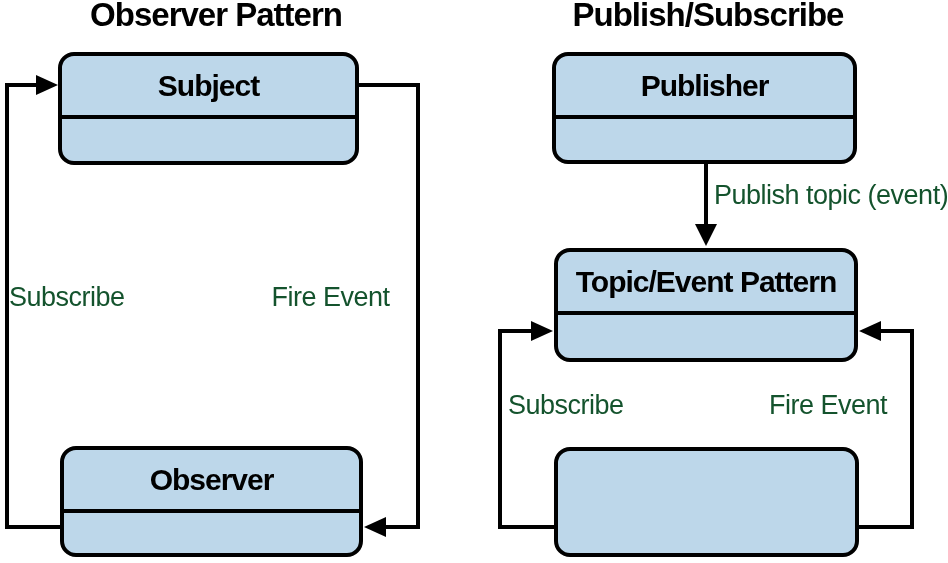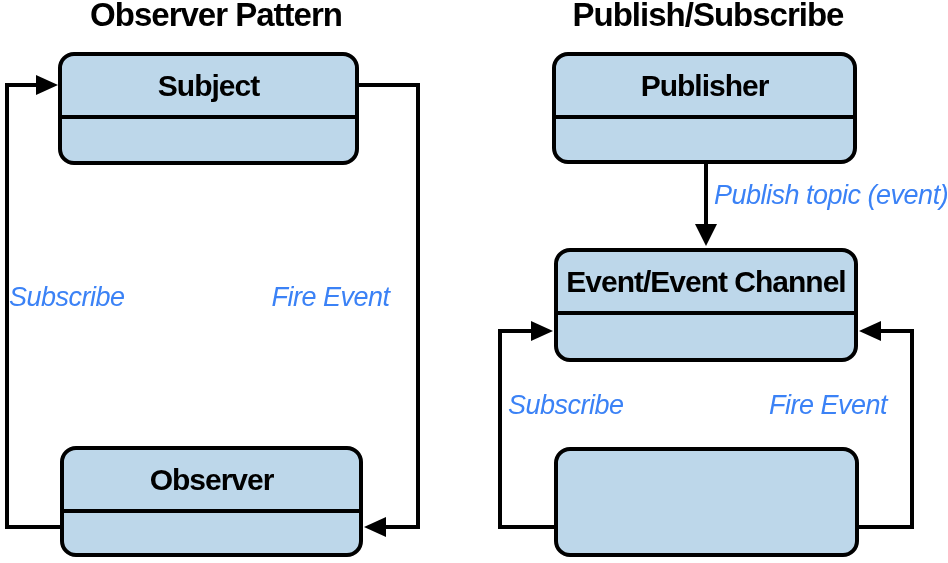--- a/index.html
+++ b/index.html
@@ -52,22 +52,21 @@
     color: #000000;
     letter-spacing: -1px;
     white-space: nowrap;
   }
   .node-bottom {
     flex: 1;
   }
   .edge-label {
     position: absolute;
     font-size: 27px;
-    font-style: italic;
-    color: #3b82f6;
+    color: #14532d;
     letter-spacing: -0.5px;
     white-space: nowrap;
   }
   .edge-label.right-anchor {
     text-align: center;
   }
   .connector {
     fill: none;
     stroke: #000000;
     stroke-width: 4;
@@ -127,21 +126,21 @@
   <div class="edge-label right-anchor" style="left:250px; top:282px; width:161px;">Fire Event</div>
 
   <div class="diagram-title" style="left:474px; width:468px;">Publish/Subscribe</div>
 
   <div class="node" style="left:552px; top:52px; width:305px; height:112px;">
     <div class="node-top">Publisher</div>
     <div class="node-bottom"></div>
   </div>
 
   <div class="node" style="left:554px; top:248px; width:304px; height:114px;">
-    <div class="node-top">Event/Event Channel</div>
+    <div class="node-top">Topic/Event Pattern</div>
     <div class="node-bottom"></div>
   </div>
 
   <div class="node" style="left:554px; top:447px; width:305px; height:110px;">
     <div class="node-bottom"></div>
   </div>
 
   <div class="edge-label" style="left:714px; top:180px;">Publish topic (event)</div>
 
   <div class="edge-label" style="left:508px; top:390px;">Subscribe</div>

